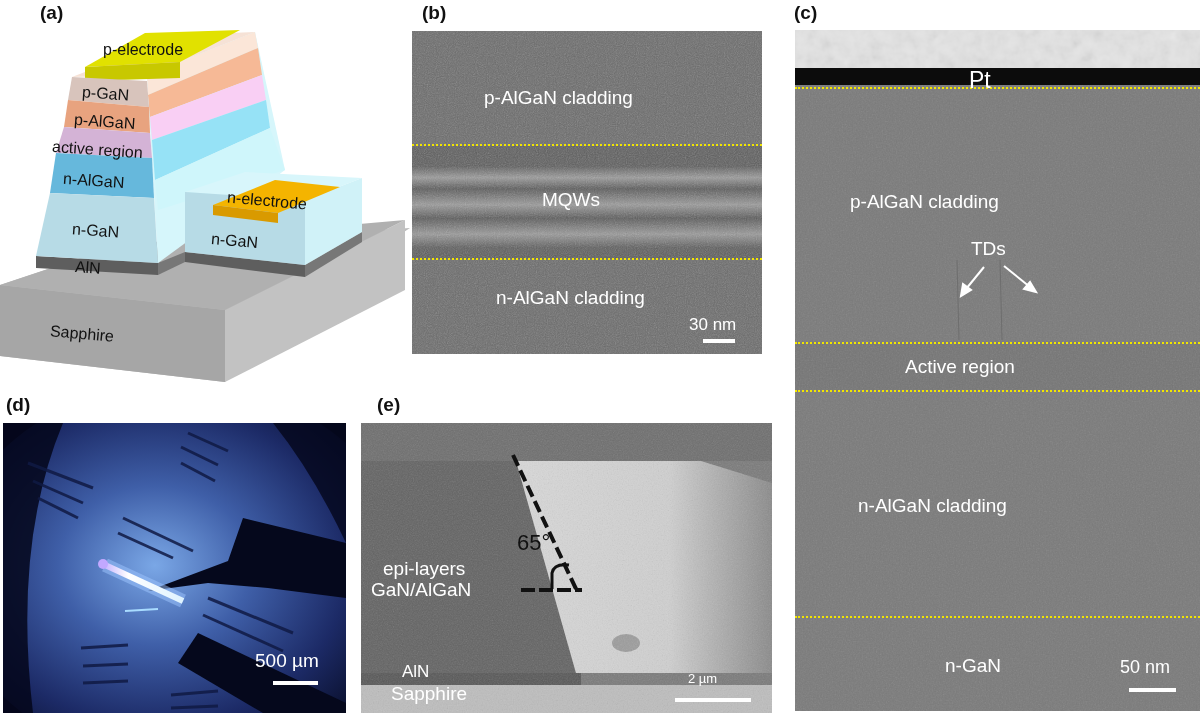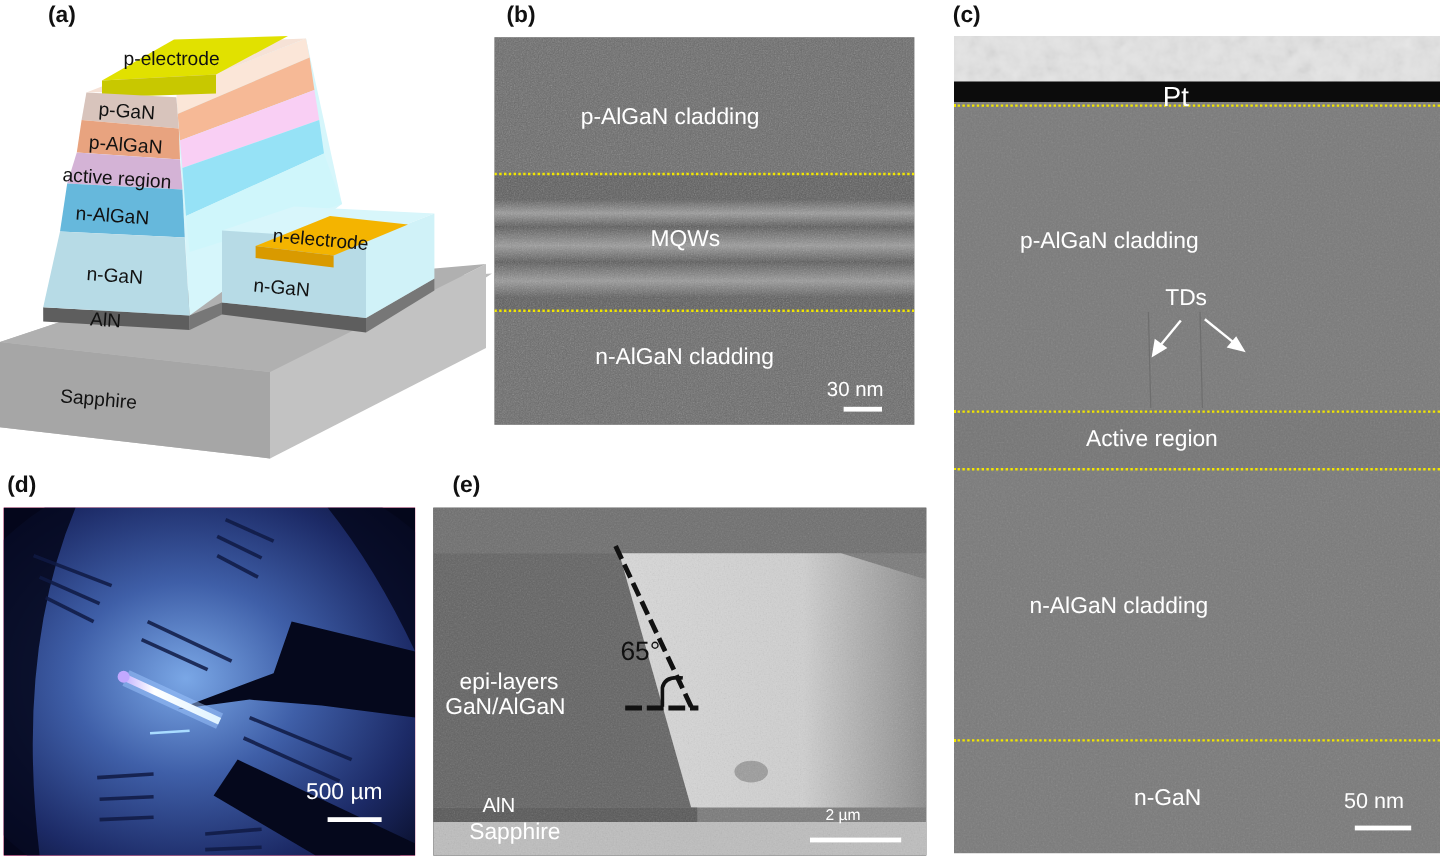--- a/index.html
+++ b/index.html
@@ -157,21 +157,21 @@
   <span class="lbl-light" style="left:176px; top:208px; font-size:19px;">TDs</span>
   <span class="lbl-light" style="left:110px; top:326px; font-size:19px;">Active region</span>
   <span class="lbl-light" style="left:63px; top:465px; font-size:19px;">n-AlGaN cladding</span>
   <span class="lbl-light" style="left:150px; top:625px; font-size:19px;">n-GaN</span>
   <span class="lbl-light" style="left:325px; top:627px; font-size:18px;">50 nm</span>
   <div class="scalebar" style="left:334px; top:658px; width:47px;"></div>
 </div>
 
 <div class="panel-label" style="left:6px; top:394px;">(d)</div>
 
-<div class="abs" style="left:3px; top:423px; width:343px; height:290px; background:#be185d; overflow:hidden;">
+<div class="abs" style="left:3px; top:423px; width:343px; height:290px; background:#d946ef; overflow:hidden;">
   <svg width="343" height="290">
     <defs>
       <radialGradient id="glowD" cx="0.45" cy="0.48" r="0.6">
         <stop offset="0" stop-color="#7aa7e6"></stop>
         <stop offset="0.35" stop-color="#3f5fa8"></stop>
         <stop offset="0.7" stop-color="#1c2a66"></stop>
         <stop offset="1" stop-color="#060a20"></stop>
       </radialGradient>
       <linearGradient id="beamD" x1="0" y1="0" x2="1" y2="0">
         <stop offset="0" stop-color="#c9b8ff"></stop>

